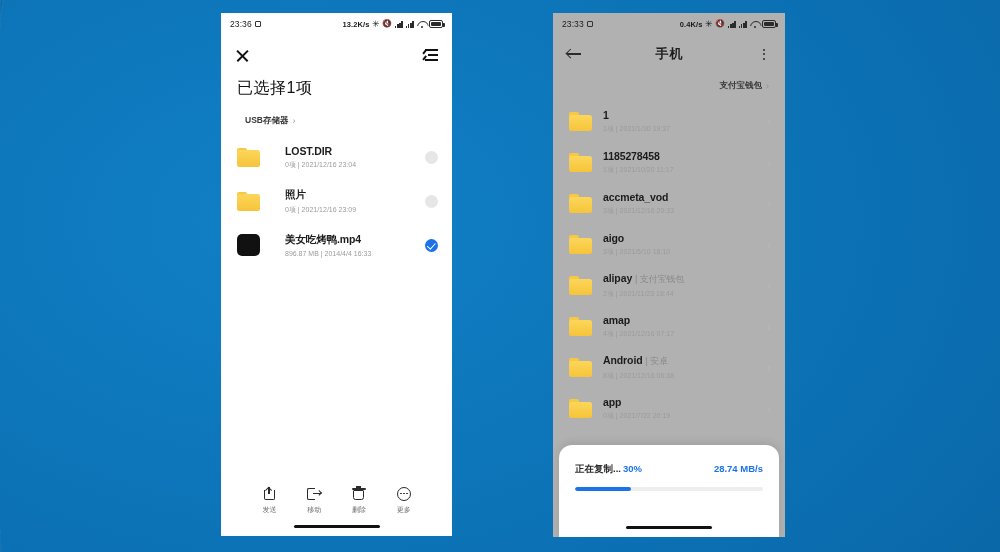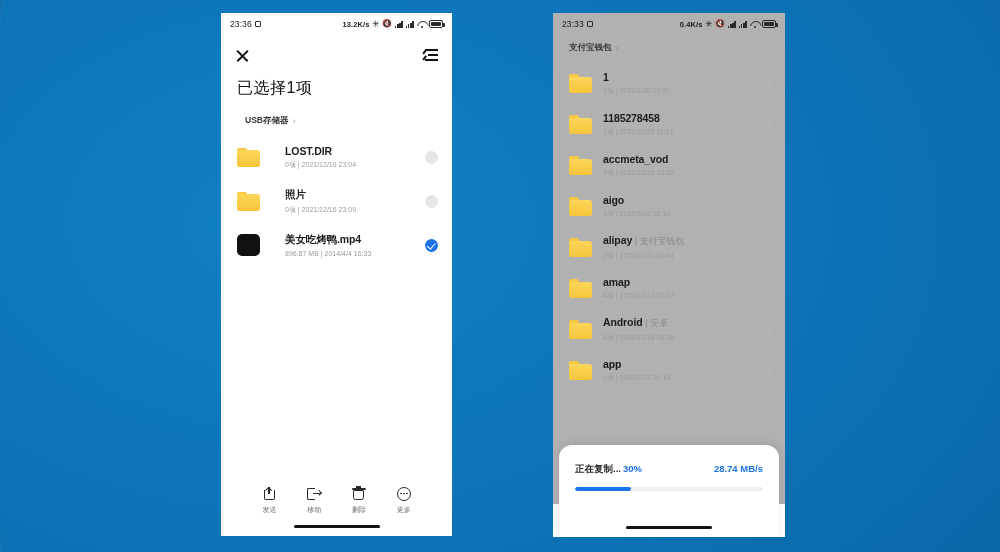--- a/index.html
+++ b/index.html
@@ -179,21 +179,21 @@
   }
   .ic-more u { left:3.8px; } .ic-more b { left:6.8px; } .ic-more s { left:9.8px; }
 
   .home-ind {
     position: absolute; bottom: 8px; left: 50%; transform: translateX(-50%);
     width: 86px; height: 3px; background: #111; border-radius: 2px;
   }
 
   
   .r-body { position: relative; height: 100%; background: #fff; }
-  .r-dim { background: #b1b1b1; }
+  .r-dim { background: #b1b1b1; justify-content: flex-end; }
   .r-appbar {
     height: 38px; display: flex; align-items: center; padding: 0 14px;
   }
   .back-arrow { width: 15px; height: 14px; position: relative; }
   .back-arrow::before {
     content:""; position:absolute; left:0; top:6.3px; width:14px; height:1.5px; background:#2b2b2b;
   }
   .back-arrow::after {
     content:""; position:absolute; left:0.3px; top:3.4px; width:6.2px; height:6.2px;
     border: solid #2b2b2b; border-width: 1.5px 0 0 1.5px; transform: rotate(-45deg);
@@ -412,20 +412,29 @@
               <b></b>
               <b></b>
             </span>
           <span class="wifi"></span>
           <span class="batt">
               <i></i>
             </span>
         </div>
       </div>
 
+      <div class="r-appbar r-dim">
+        <div class="back-arrow"></div>
+        <div class="r-title">手机</div>
+        <div class="kebab">
+            <span></span>
+            <span></span>
+            <span></span>
+          </div>
+      </div>
 
       <div class="r-crumb r-dim">
         <span>支付宝钱包</span>
         <span class="chev">›</span>
       </div>
 
       <div class="r-list r-dim" style="height:calc(100% - 83px);">
 
         <div class="r-row">
           <div class="folder-ic"></div>

